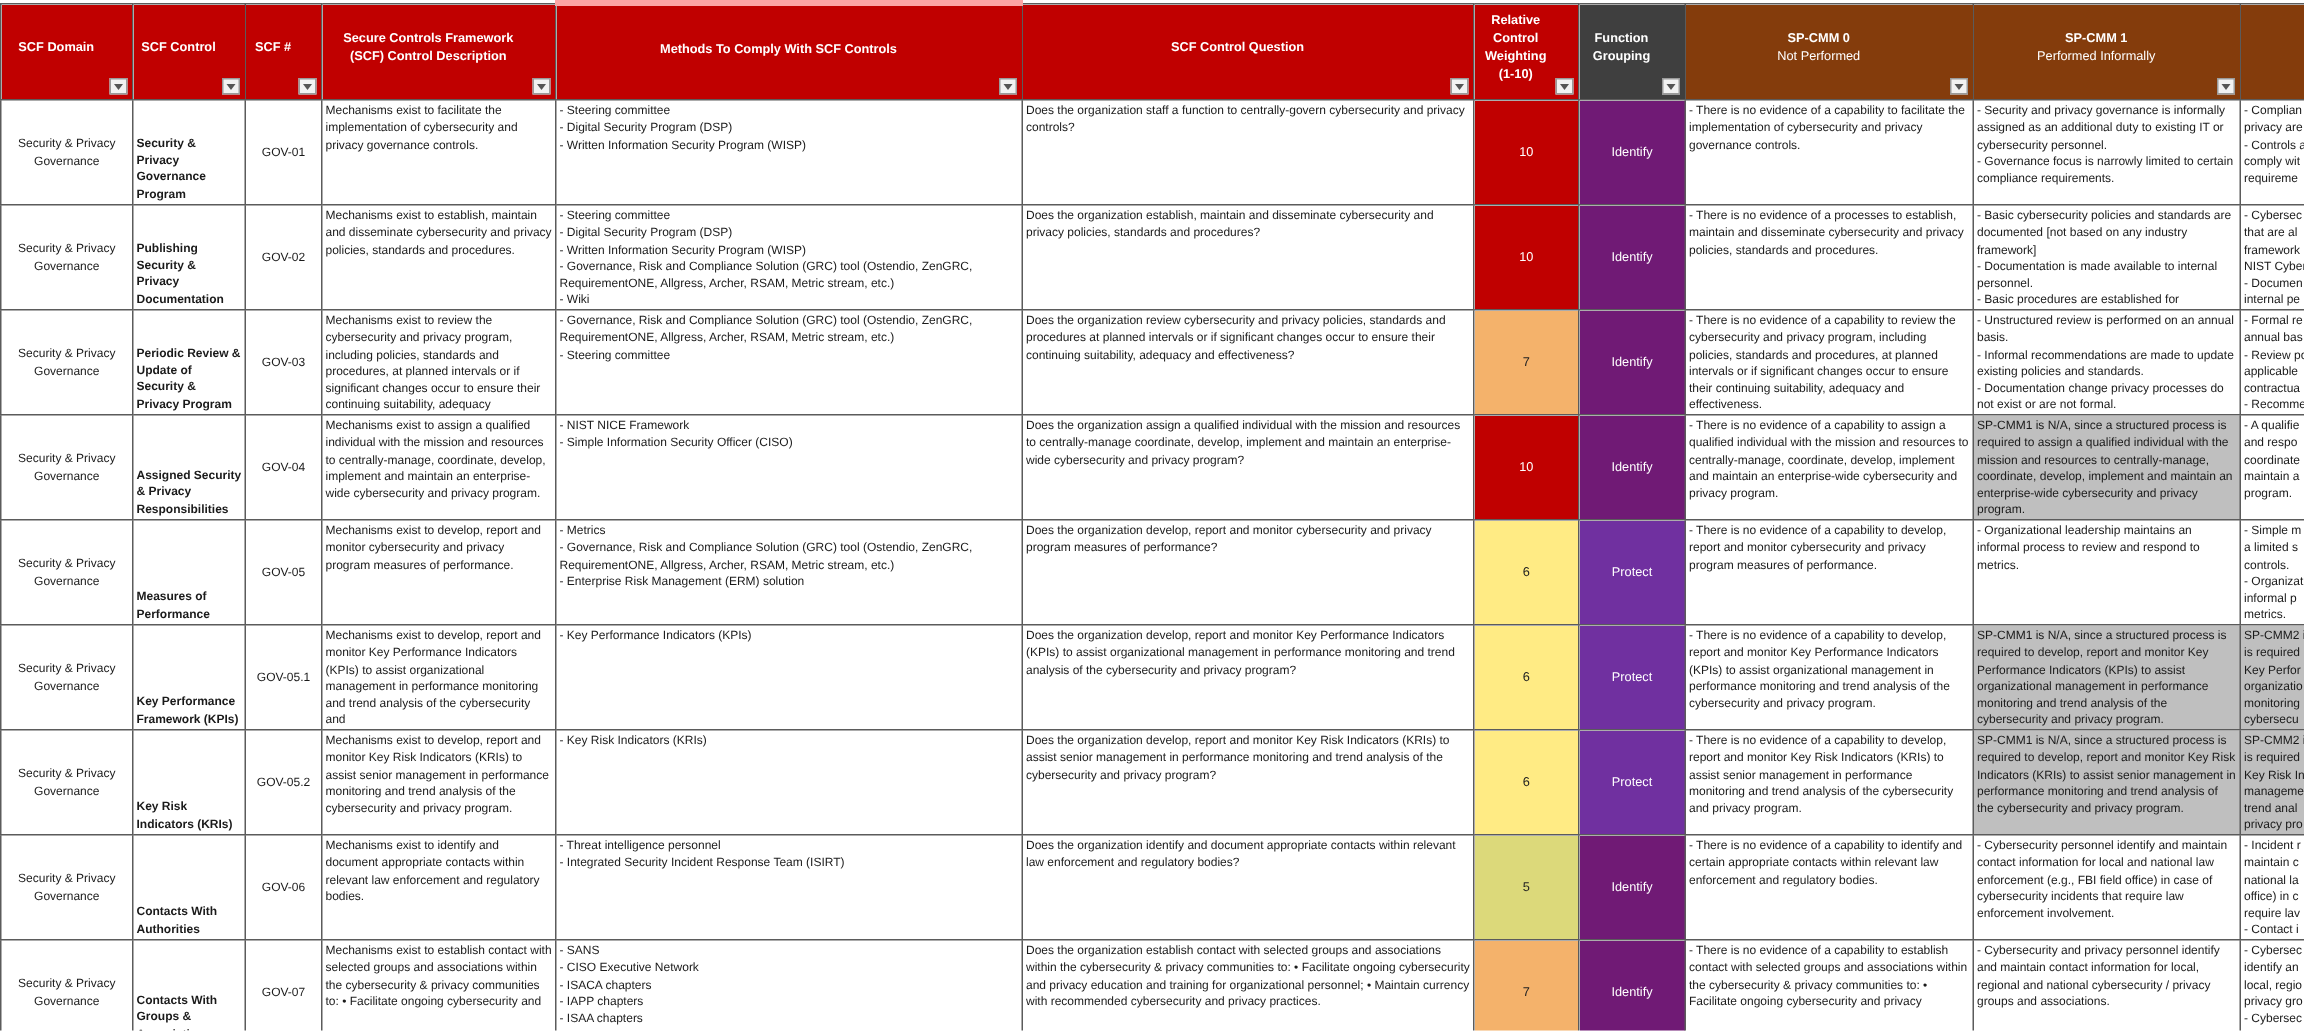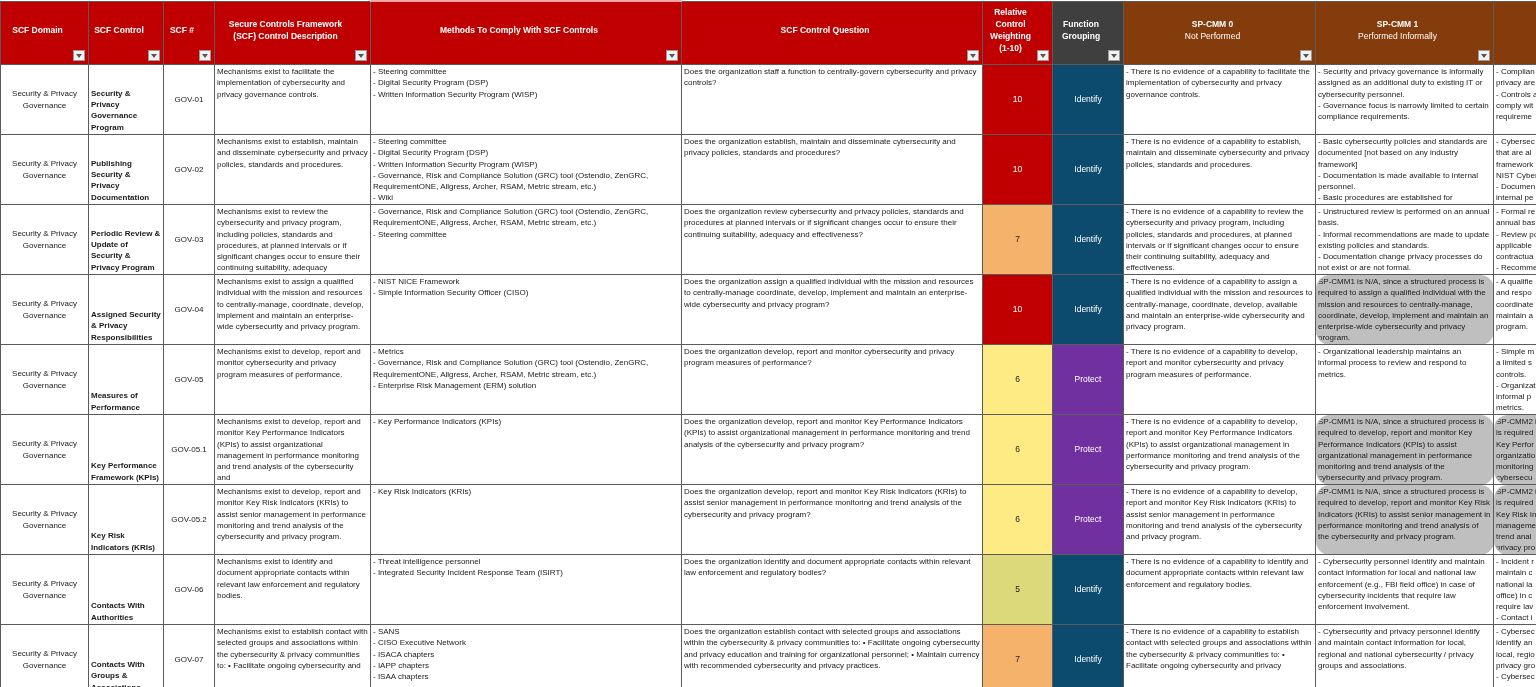--- a/index.html
+++ b/index.html
@@ -18,23 +18,23 @@
   td { height:69px; font-size:8px; line-height:11.3px; color:#1a1a1a; }
   td .cell { height:69px; overflow:hidden; padding:1px 2px; box-sizing:border-box; }
   td.center .cell { display:flex; align-items:center; justify-content:center; text-align:center; }
   td.left-mid .cell { display:flex; align-items:flex-end;font-weight:bold; }
   td.num .cell, td.func .cell { display:flex; align-items:center; justify-content:center; font-size:8.5px; }
   td.func .cell { color:#ffffff; }
   .w10 { background:#c00000; color:#ffffff; }
   .w7 { background:#f4b26b; color:#222; }
   .w6 { background:#ffeb84; color:#222; }
   .w5 { background:#dcd97a; color:#222; }
-  .identify { background:#0c4a6e; }
+  .identify { background:#701a75; }
   .protect { background:#7030a0;margin-left:32px; }
-  .gray { background:#bfbfbf;border-radius:14px; }
+  .gray { background:#bfbfbf; }
   .line { display:block; white-space:normal; }
 </style>
 </head>
 <body>
 
 <div class="sheet">
   <table>
     <colgroup>
       <col style="width:88px">
       <col style="width:75px">
@@ -59,21 +59,21 @@
             <span class="filter"></span>
           </th>
         <th class="red">
             <span class="hlabel">SCF #</span>
             <span class="filter"></span>
           </th>
         <th class="red">
             <span class="hlabel">Secure Controls Framework (SCF) Control Description</span>
             <span class="filter"></span>
           </th>
-        <th class="red" style="border-top:2px solid #fca5a5">
+        <th class="red" style="border-top:4px solid #fca5a5">
             <span class="hlabel">Methods To Comply With SCF Controls</span>
             <span class="filter"></span>
           </th>
         <th class="red">
             <span class="hlabel">SCF Control Question</span>
             <span class="filter"></span>
           </th>
         <th class="red">
             <span class="hlabel">Relative Control Weighting (1-10)</span>
             <span class="filter"></span>
@@ -198,21 +198,21 @@
               <span class="line">10</span>
             </div>
           </td>
           <td class="func identify">
             <div class="cell">
               <span class="line">Identify</span>
             </div>
           </td>
           <td>
             <div class="cell">
-              <span class="line">- There is no evidence of a capability to establish, maintain and disseminate cybersecurity and privacy policies, standards and procedures.</span>
+              <span class="line">- There is no evidence of a processes to establish, maintain and disseminate cybersecurity and privacy policies, standards and procedures.</span>
             </div>
           </td>
           <td>
             <div class="cell">
               <span class="line">- Basic cybersecurity policies and standards are documented [not based on any industry framework]</span>
               <span class="line">- Documentation is made available to internal personnel.</span>
               <span class="line">- Basic procedures are established for</span>
             </div>
           </td>
           <td>
@@ -328,21 +328,21 @@
               <span class="line">10</span>
             </div>
           </td>
           <td class="func identify">
             <div class="cell">
               <span class="line">Identify</span>
             </div>
           </td>
           <td>
             <div class="cell">
-              <span class="line">- There is no evidence of a capability to assign a qualified individual with the mission and resources to centrally-manage, coordinate, develop, available and maintain an enterprise-wide cybersecurity and privacy program.</span>
+              <span class="line">- There is no evidence of a capability to assign a qualified individual with the mission and resources to centrally-manage, coordinate, develop, implement and maintain an enterprise-wide cybersecurity and privacy program.</span>
             </div>
           </td>
           <td class="gray">
             <div class="cell">
               <span class="line">SP-CMM1 is N/A, since a structured process is required to assign a qualified individual with the mission and resources to centrally-manage, coordinate, develop, implement and maintain an enterprise-wide cybersecurity and privacy program.</span>
             </div>
           </td>
           <td>
             <div class="cell">
               <span class="line">- A qualifie</span>
@@ -578,21 +578,21 @@
               <span class="line">5</span>
             </div>
           </td>
           <td class="func identify">
             <div class="cell">
               <span class="line">Identify</span>
             </div>
           </td>
           <td>
             <div class="cell">
-              <span class="line">- There is no evidence of a capability to identify and document appropriate contacts within relevant law enforcement and regulatory bodies.</span>
+              <span class="line">- There is no evidence of a capability to identify and certain appropriate contacts within relevant law enforcement and regulatory bodies.</span>
             </div>
           </td>
           <td>
             <div class="cell">
               <span class="line">- Cybersecurity personnel identify and maintain contact information for local and national law enforcement (e.g., FBI field office) in case of cybersecurity incidents that require law enforcement involvement.</span>
             </div>
           </td>
           <td>
             <div class="cell">
               <span class="line">- Incident r</span>

